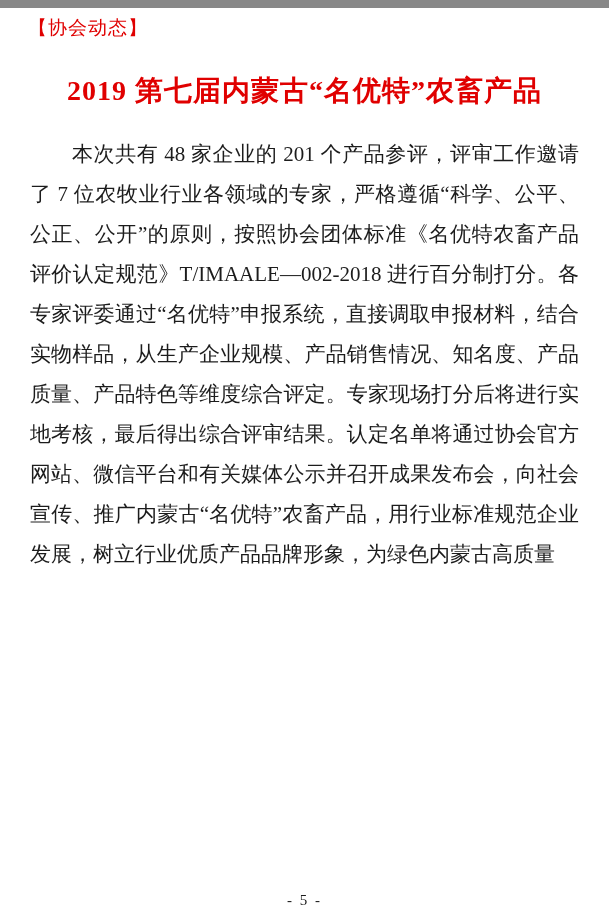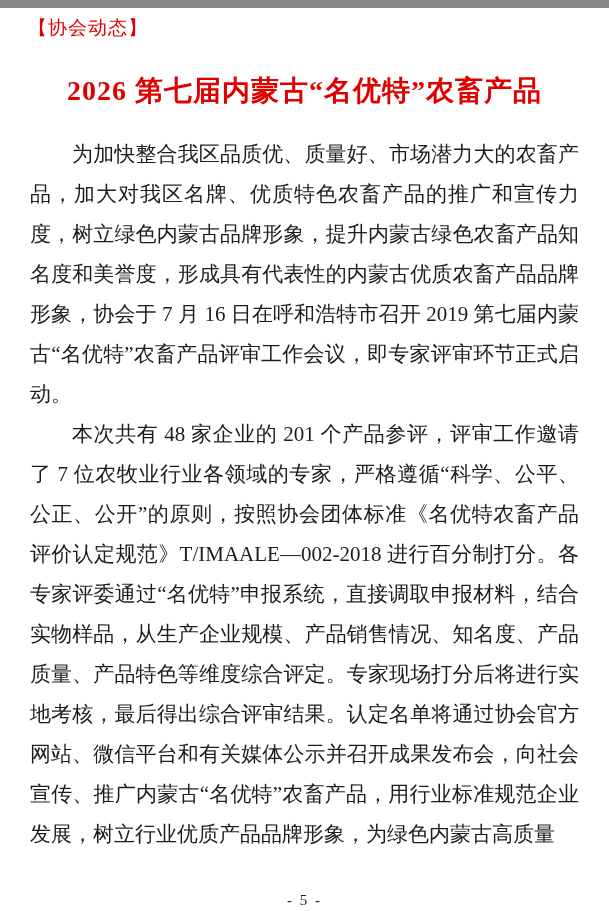--- a/index.html
+++ b/index.html
@@ -55,23 +55,22 @@
   }
 </style>
 </head>
 <body>
 
 <div class="page">
 
   <div class="section-tag">【协会动态】</div>
 
   <div class="article-title">
-    <div class="title-line">2026 第七届内蒙古“名优特”农畜产品</div>
+    <div class="title-line">2019 第七届内蒙古“名优特”农畜产品</div>
   </div>
 
   <div class="content">
-    <p>为加快整合我区品质优、质量好、市场潜力大的农畜产品，加大对我区名牌、优质特色农畜产品的推广和宣传力度，树立绿色内蒙古品牌形象，提升内蒙古绿色农畜产品知名度和美誉度，形成具有代表性的内蒙古优质农畜产品品牌形象，协会于 7 月 16 日在呼和浩特市召开 2019 第七届内蒙古“名优特”农畜产品评审工作会议，即专家评审环节正式启动。</p>
     <p>本次共有 48 家企业的 201 个产品参评，评审工作邀请了 7 位农牧业行业各领域的专家，严格遵循“科学、公平、公正、公开”的原则，按照协会团体标准《名优特农畜产品评价认定规范》T/IMAALE—002-2018 进行百分制打分。各专家评委通过“名优特”申报系统，直接调取申报材料，结合实物样品，从生产企业规模、产品销售情况、知名度、产品质量、产品特色等维度综合评定。专家现场打分后将进行实地考核，最后得出综合评审结果。认定名单将通过协会官方网站、微信平台和有关媒体公示并召开成果发布会，向社会宣传、推广内蒙古“名优特”农畜产品，用行业标准规范企业发展，树立行业优质产品品牌形象，为绿色内蒙古高质量</p>
   </div>
 
   <div class="page-footer">- 5 -</div>
 
 </div>
 
 </body></html>

